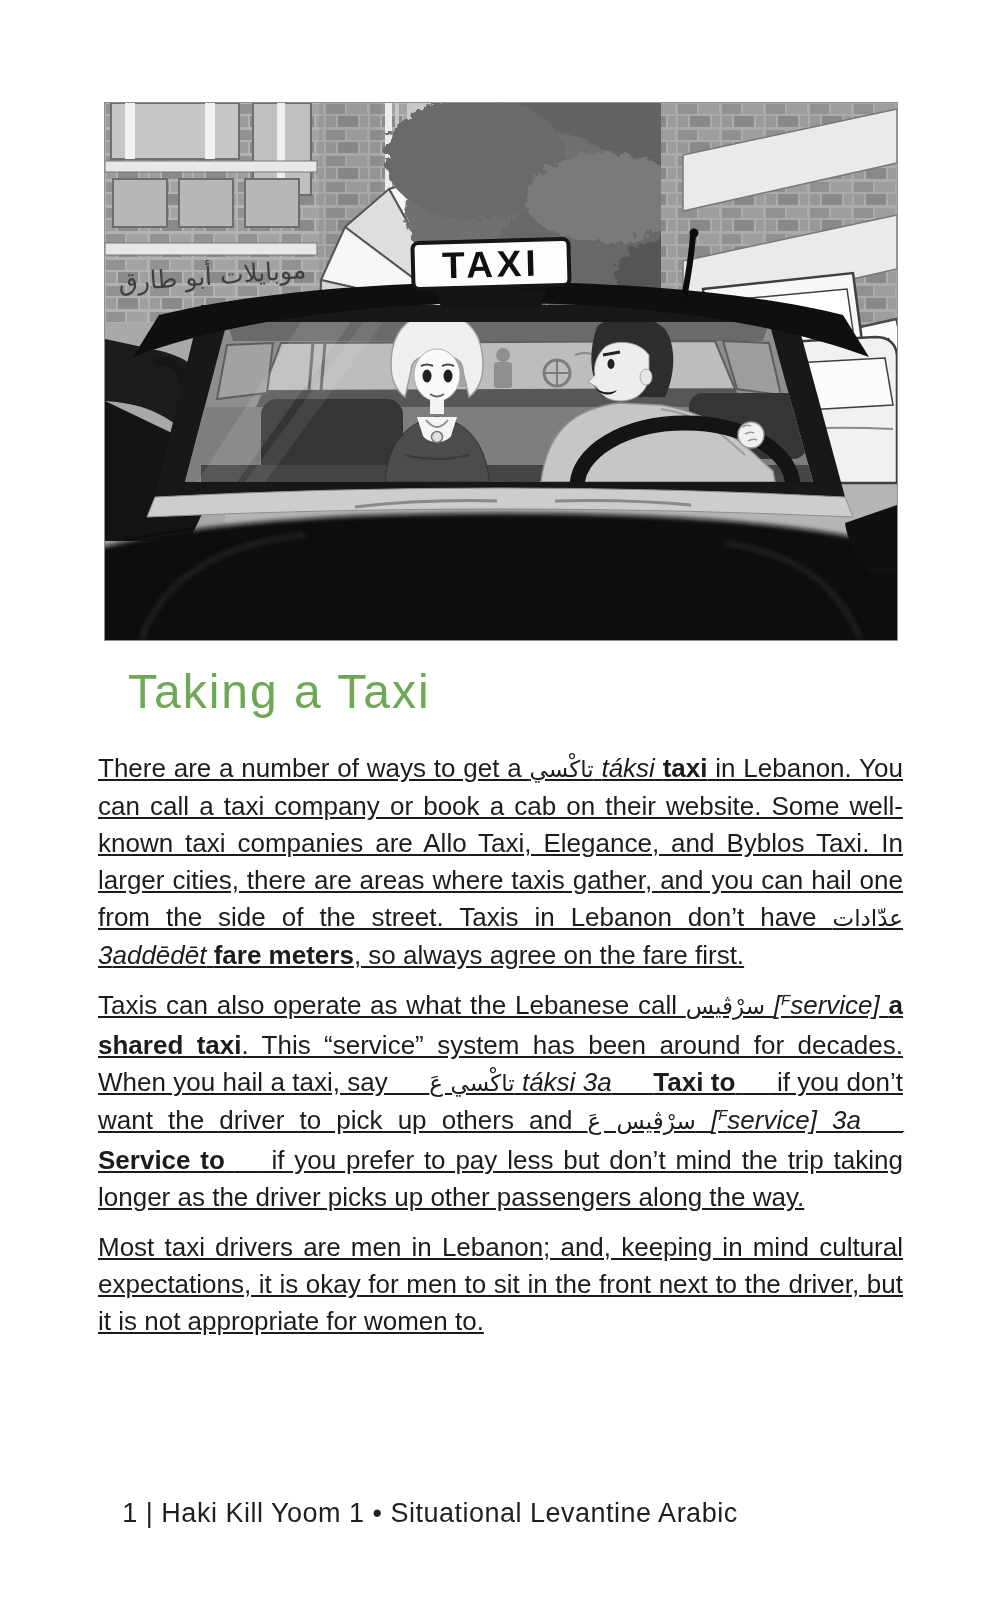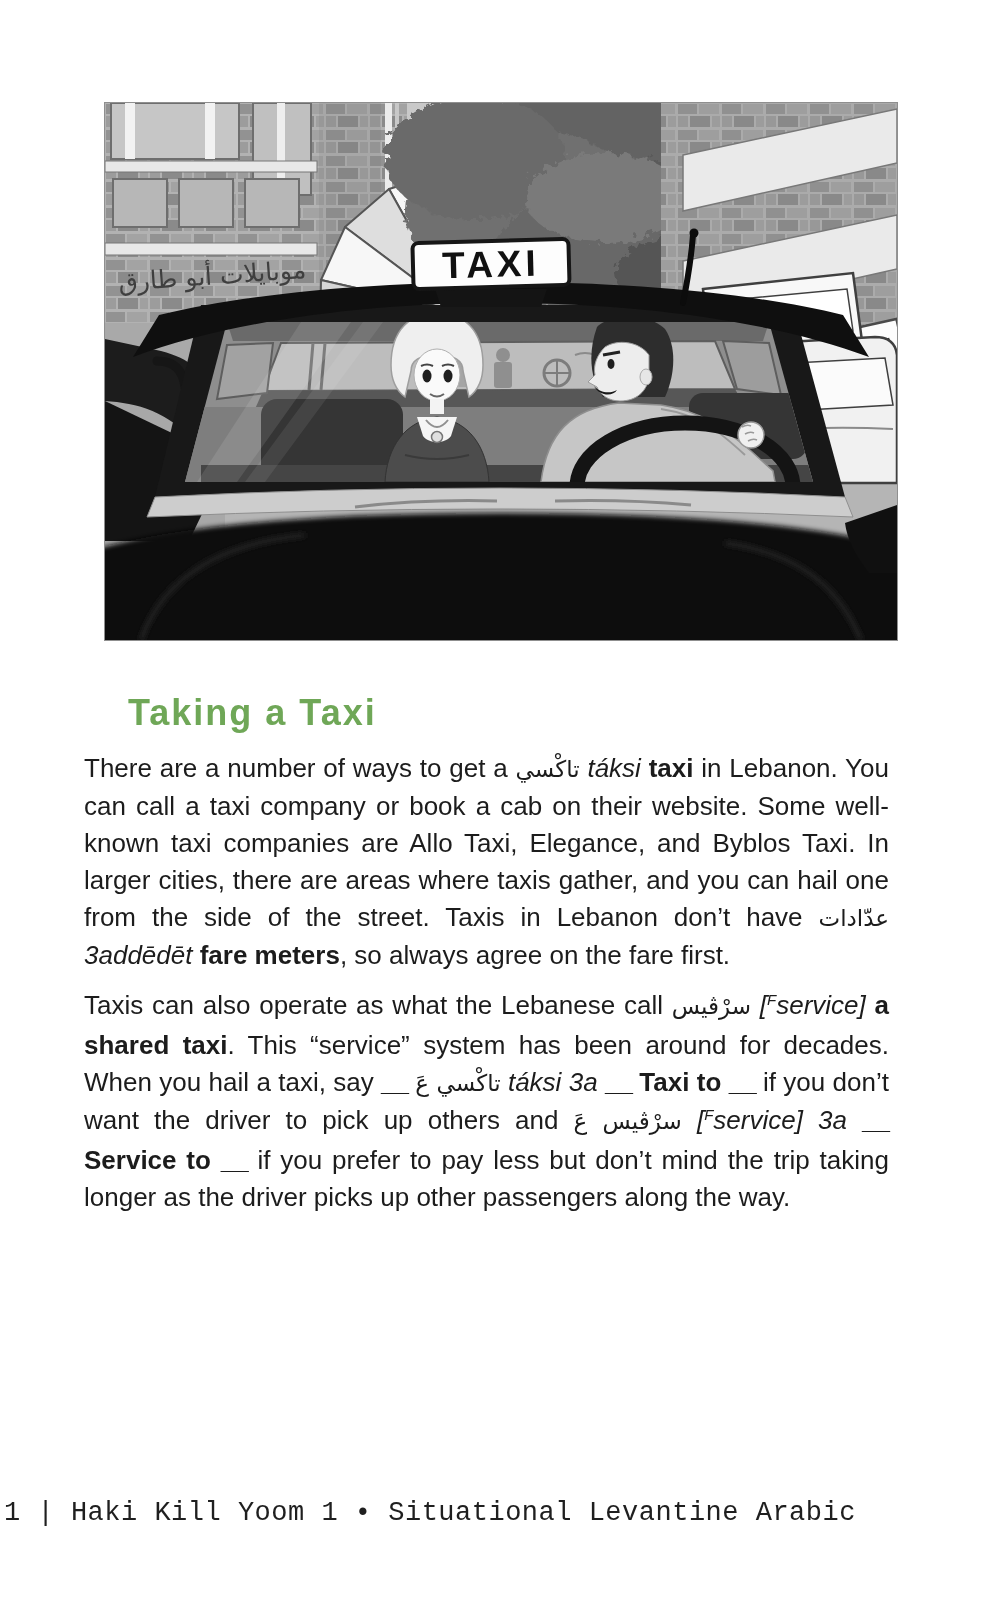--- a/index.html
+++ b/index.html
@@ -6,41 +6,41 @@
   .page {
     position:relative; width:1000px; height:1600px; background:#ffffff;
     font-family:"Liberation Sans", sans-serif; color:#1c1c1c; overflow:hidden;
   }
   .illustration {
     position:absolute; left:104px; top:102px; width:792px; height:537px;
     border:1px solid #8f8f8f; overflow:hidden; background:#b5b5b5;
   }
   .illustration svg { display:block; }
   .title-en {
-    position:absolute; left:128px; top:692px;
-    font-size:36px; font-weight:bold; letter-spacing:2px; color:#6fa757;
+    position:absolute; left:128px; top:664px;
+    font-size:48px; font-weight:normal; letter-spacing:2px; color:#6fa757;
   }
   .title-ar {
     position:absolute; right:113px; top:648px;
     font-family:"DejaVu Sans", sans-serif; font-size:46px; color:#5b9bd5;
     direction:rtl;
   }
   .content {
-    position:absolute; left:84px; top:750px; width:805px;
-    font-size:26px; line-height:37px; text-align:justify;
+    position:absolute; left:98px; top:750px; width:805px;
+    font-size:26px; line-height:37px; text-align:justify;text-decoration:underline;
   }
   .content p { margin:0 0 13px 0; }
   .ar { font-family:"DejaVu Sans", sans-serif; font-size:23px; }
   .it { font-style:italic; }
   .b  { font-weight:bold; }
   .bl { font-weight:bold; letter-spacing:-1px; }
   .sup { font-style:italic; font-size:15px; position:relative; top:-9px; }
   .footer {
     position:absolute; left:0; top:1498px; width:860px;
-    text-align:center; font-size:27px; color:#1f1f1f; letter-spacing:0.5px;font-family:Liberation Mono, monospace;
+    text-align:center; font-size:27px; color:#1f1f1f; letter-spacing:0.5px;
   }
 </style>
 </head>
 <body>
 
 <div class="page">
 
   <div class="illustration">
     <svg width="792" height="537" viewBox="0 0 792 537" xmlns="http://www.w3.org/2000/svg">
       <defs>
@@ -227,17 +227,18 @@
     </svg>
   </div>
 
   <div class="title-en">Taking a Taxi</div>
 
   <div class="content">
     <p><span>There are a number of ways to get a </span><span class="ar">تاكْسي</span><span> </span><span class="it">táksi</span><span> </span><span class="b">taxi</span><span> in Lebanon. You can call a taxi company or book a cab on their website. Some well-known taxi companies are Allo Taxi, Elegance, and Byblos Taxi. In larger cities, there are areas where taxis gather, and you can hail one from the side of the street. Taxis in Lebanon don’t have </span><span class="ar">عدّادات</span><span> </span><span class="it">3addēdēt</span><span> </span><span class="b">fare meters</span><span>, so always agree on the fare first.</span></p>
 
     <p><span>Taxis can also operate as what the Lebanese call </span><span class="ar">سرْڤيس</span><span> </span><span class="it">[</span><span class="sup">F</span><span class="it">service]</span><span> </span><span class="b">a shared taxi</span><span>. This “service” system has been around for decades. When you hail a taxi, say </span><span class="bl">__</span><span> </span><span class="ar">تاكْسي عَ</span><span> </span><span class="it">táksi 3a</span><span> </span><span class="bl">__</span><span> </span><span class="b">Taxi to</span><span> </span><span class="bl">__</span><span>  if you don’t want the driver to pick up others and </span><span class="ar">سرْڤيس عَ</span><span> </span><span class="it">[</span><span class="sup">F</span><span class="it">service] 3a</span><span> </span><span class="bl">__</span><span> </span><span class="b">Service to</span><span> </span><span class="bl">__</span><span> if you prefer to pay less but don’t mind the trip taking longer as the driver picks up other passengers along the way.</span></p>
 
+    <p><span>Most taxi drivers are men in Lebanon; and, keeping in mind cultural expectations, it is okay for men to sit in the front next to the driver, but it is not appropriate for women to.</span></p>
   </div>
 
   <div class="footer">1 | Haki Kill Yoom 1 • Situational Levantine Arabic</div>
 
 </div>
 
 </body></html>

